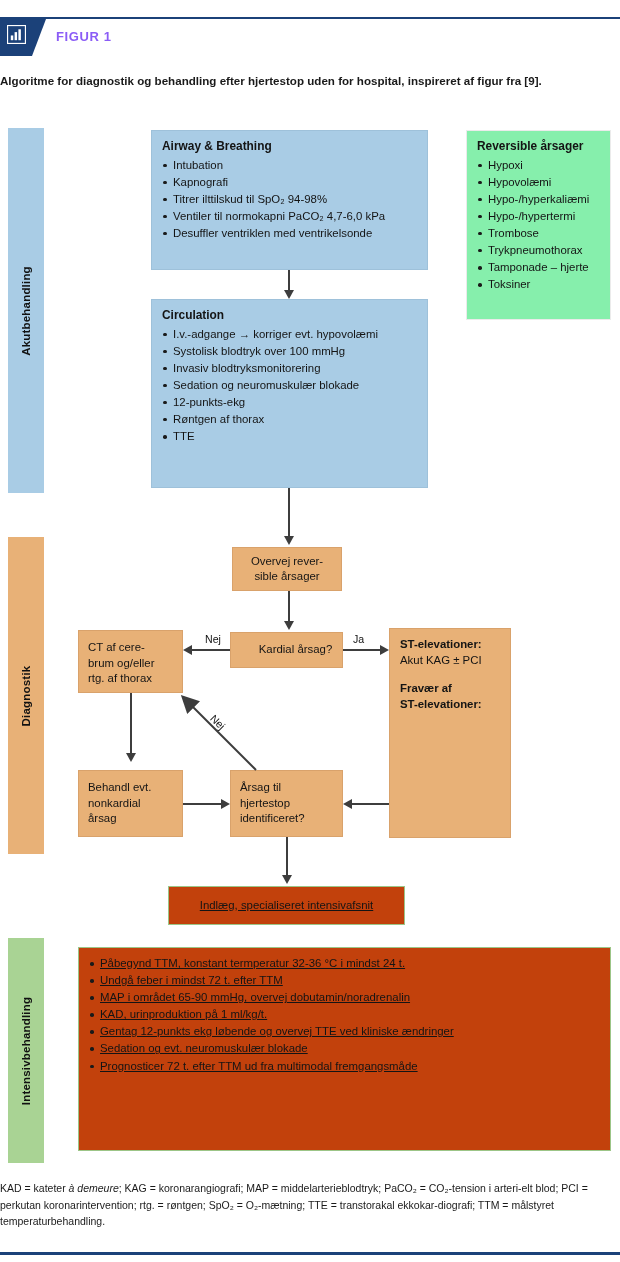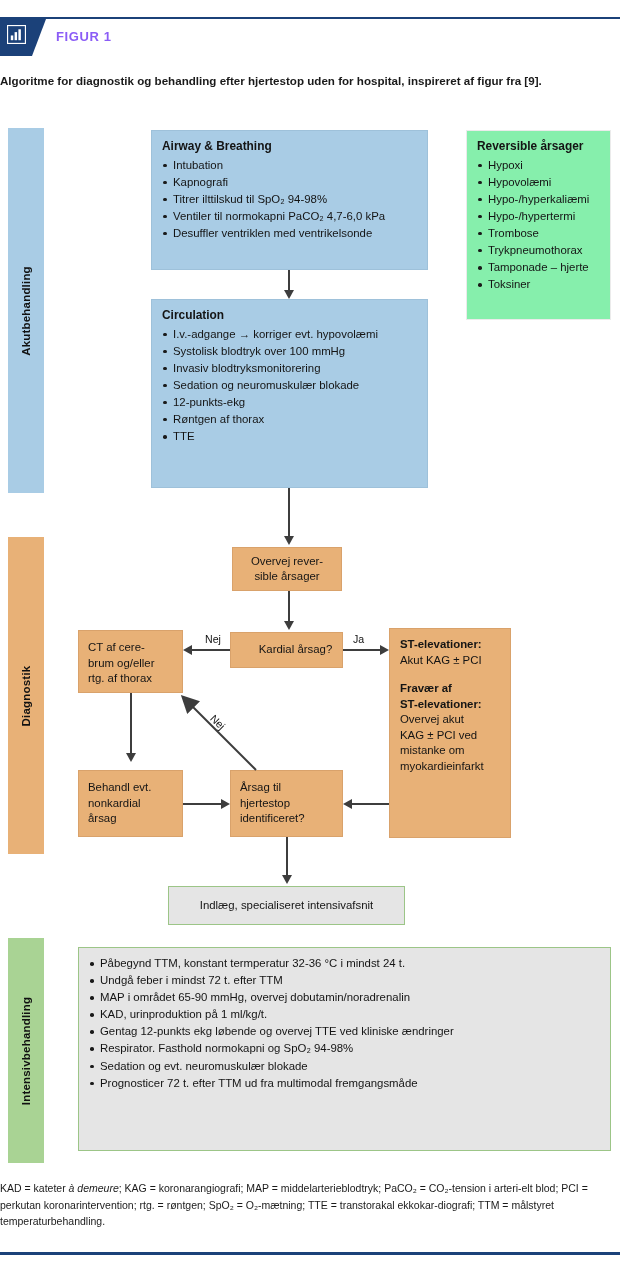--- a/index.html
+++ b/index.html
@@ -93,21 +93,21 @@
   .box {
     position: absolute;
     box-sizing: border-box;
     border: 1px solid #c9c9c9;
     font-size: 11.4px;
     line-height: 15.5px;
     color: #141414;
   }
   .box.blue   { background: #a9cce5; border-color: #9ec1da; }
   .box.orange { background: #e8b177; border-color: #d9a26b; }
-  .box.green  { background: #e5e5e5; border-color: #9cc587; }
+  .box.green  { background: #c2410c; border-color: #9cc587; text-decoration: underline; }
   .box.gray   { background: #86efac; border-color: #ebebeb; }
 
   .box-title {
     font-weight: bold;
     font-size: 11.9px;
     display: block;
     margin-bottom: 3px;
   }
   ul.bullets {
     list-style: none;
@@ -310,24 +310,20 @@
 brum og/eller
 rtg. af thorax</div>
 </div>
 
 <div class="box orange box-pad" id="box-st">
   <p class="st-head">ST-elevationer:</p>
   <p>Akut KAG ± PCI</p>
   <div class="gap"></div>
   <p class="st-head">Fravær af</p>
   <p class="st-head">ST-elevationer:</p>
-  <p style="white-space:pre-line;">Overvej akut
-KAG ± PCI ved
-mistanke om
-myokardieinfarkt</p>
 </div>
 
 <div class="arrow-line" style="left:130px; top:693px; width:2px; height:60px;"></div>
 <div class="arrow-head ah-down" style="left:125.5px; top:753px;"></div>
 
 <div class="box orange" id="box-behandl">
   <div class="left-text" style="white-space:pre-line;">Behandl evt.
 nonkardial
 årsag</div>
 </div>
@@ -361,21 +357,20 @@
   <div class="centered-text">Indlæg, specialiseret intensivafsnit</div>
 </div>
 
 <div class="box green box-pad" id="box-intensiv">
   <ul class="bullets">
     <li>Påbegynd TTM, konstant termperatur 32-36 °C i mindst 24 t.</li>
     <li>Undgå feber i mindst 72 t. efter TTM</li>
     <li>MAP i området 65-90 mmHg, overvej dobutamin/noradrenalin</li>
     <li>KAD, urinproduktion på 1 ml/kg/t.</li>
     <li>Gentag 12-punkts ekg løbende og overvej TTE ved kliniske ændringer</li>
-    <li>Respirator. Fasthold normokapni og SpO₂ 94-98%</li>
     <li>Sedation og evt. neuromuskulær blokade</li>
     <li>Prognosticer 72 t. efter TTM ud fra multimodal fremgangsmåde</li>
   </ul>
 </div>
 
 <div id="footnote">
   <span>KAD = kateter </span><i>à demeure</i><span>; KAG = koronarangiografi; MAP = middelarterieblodtryk; PaCO₂ = CO₂-tension i arteri-elt blod; PCI = perkutan koronarintervention; rtg. = røntgen; SpO₂ = O₂-mætning; TTE = transtorakal ekkokar-diografi; TTM = målstyret temperaturbehandling.</span>
 </div>
 <div id="bottom-rule"></div>
 

